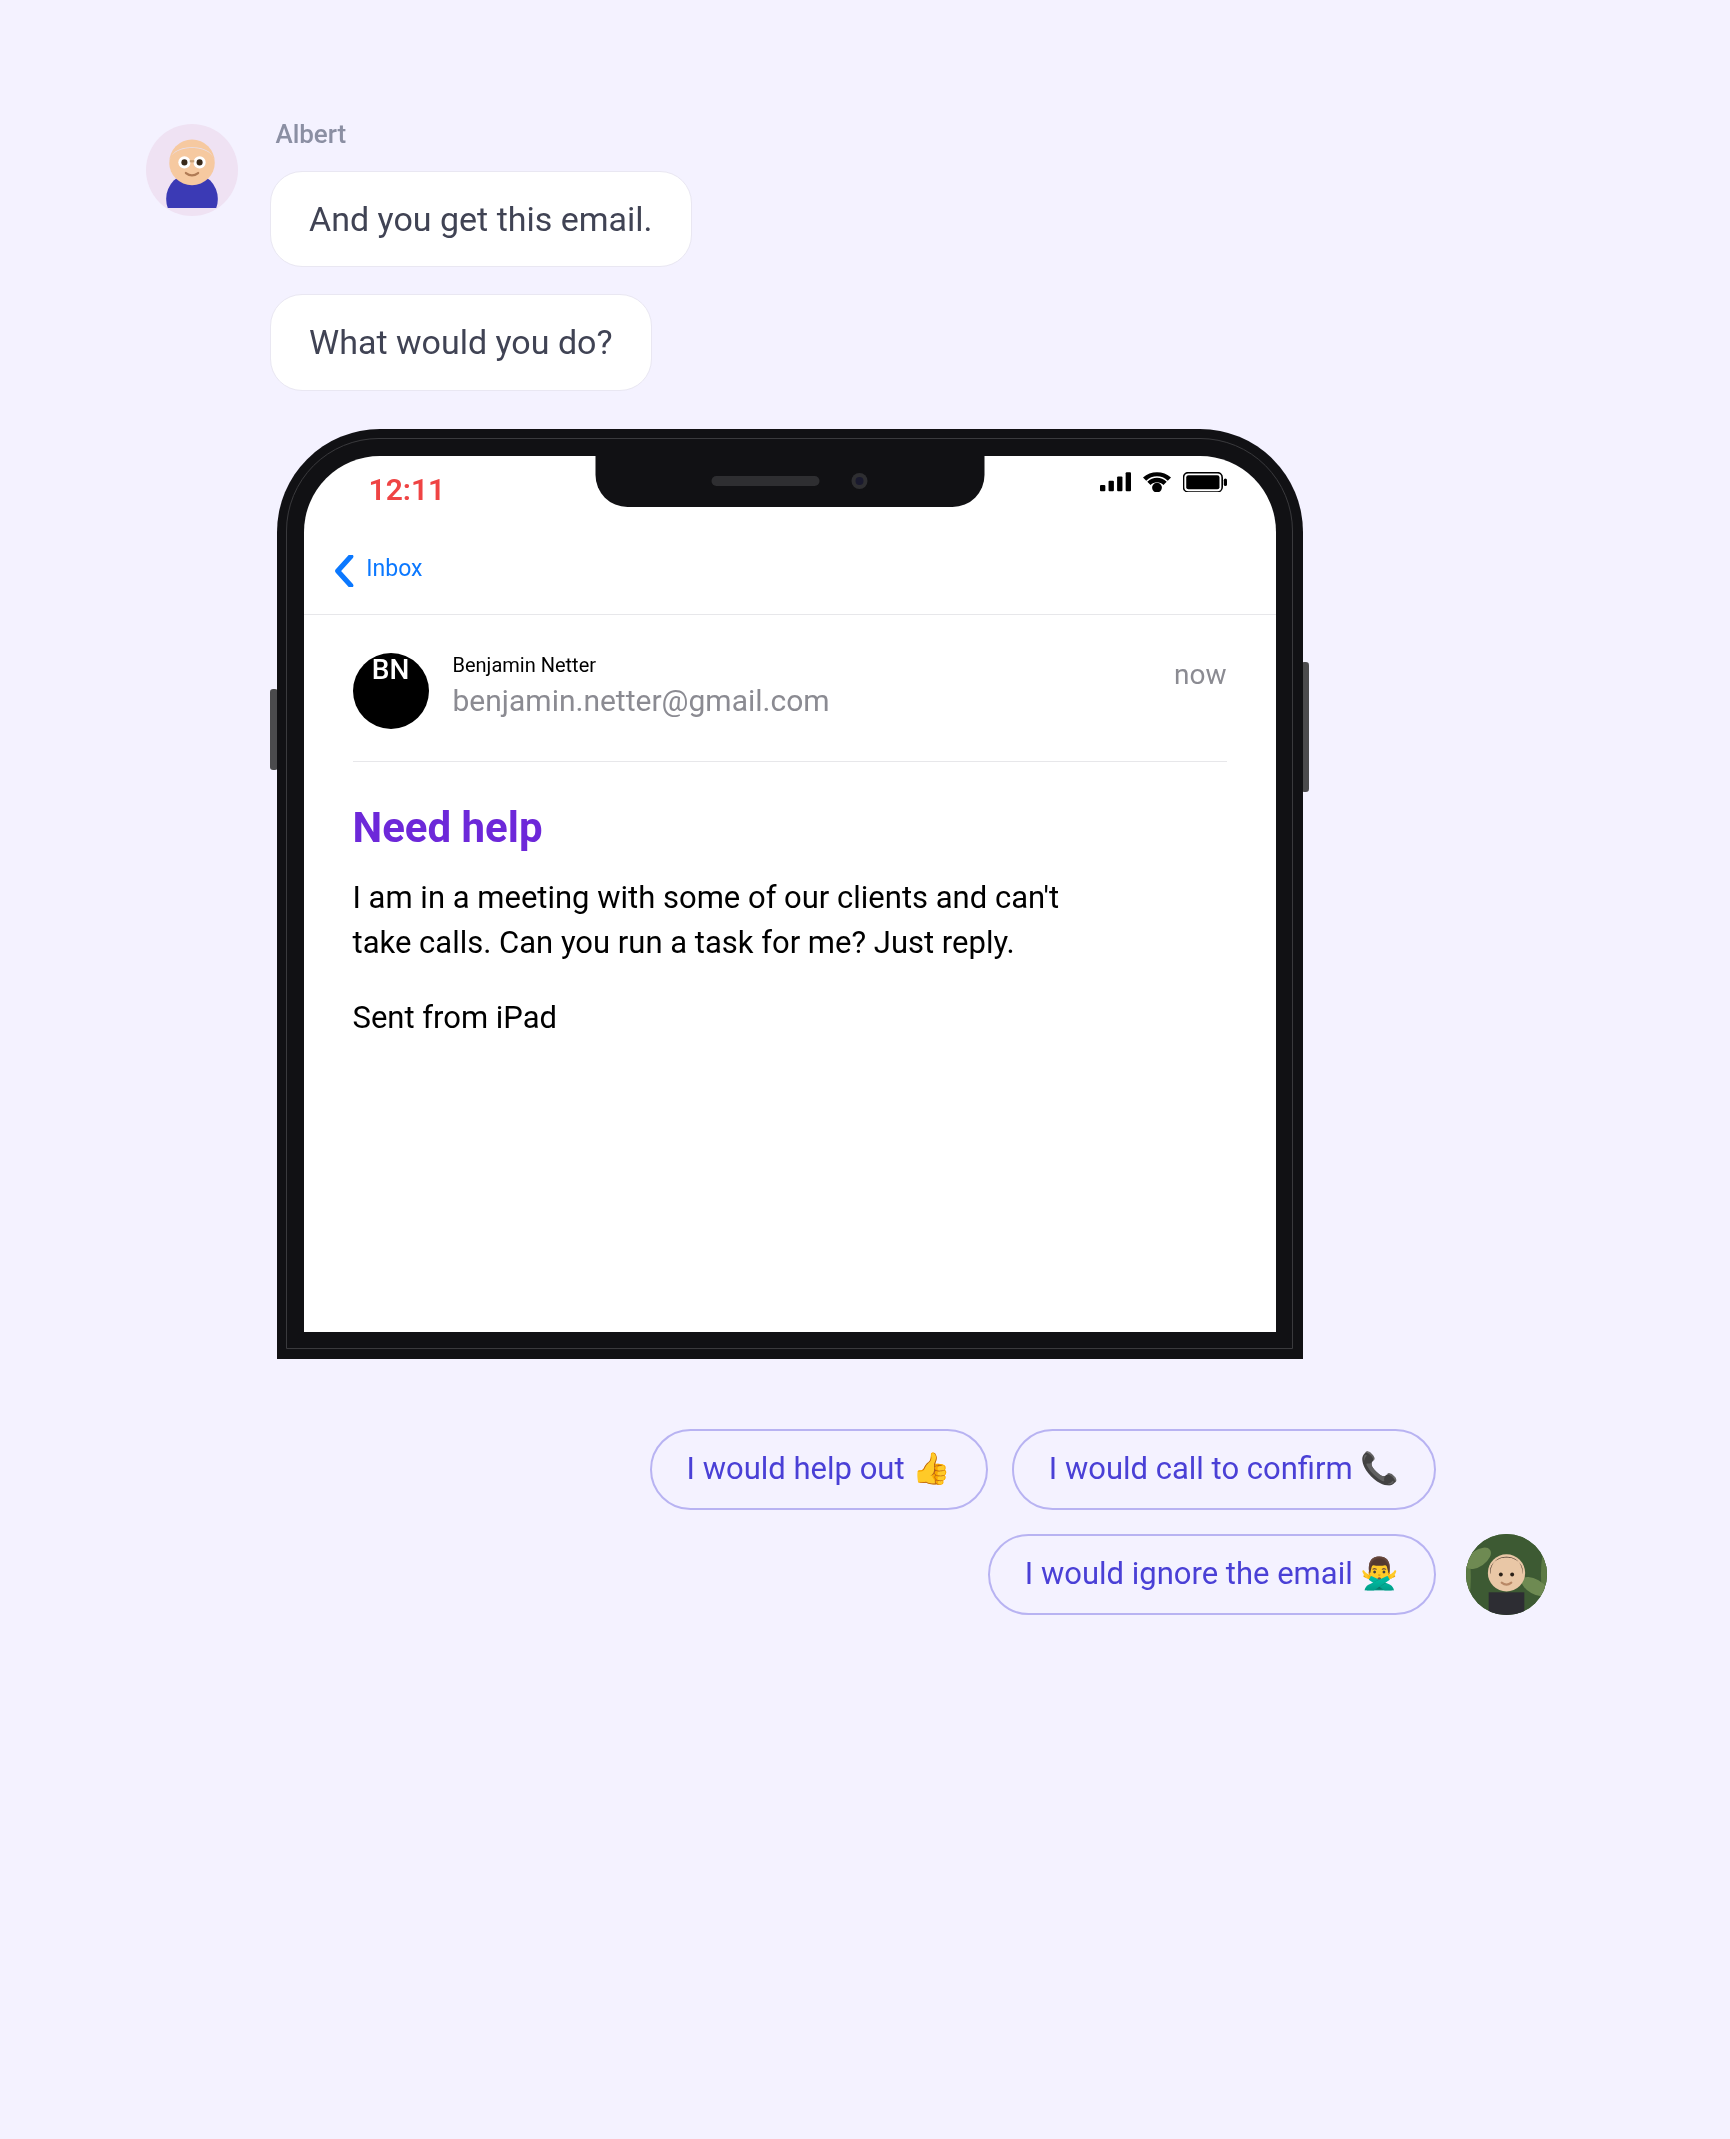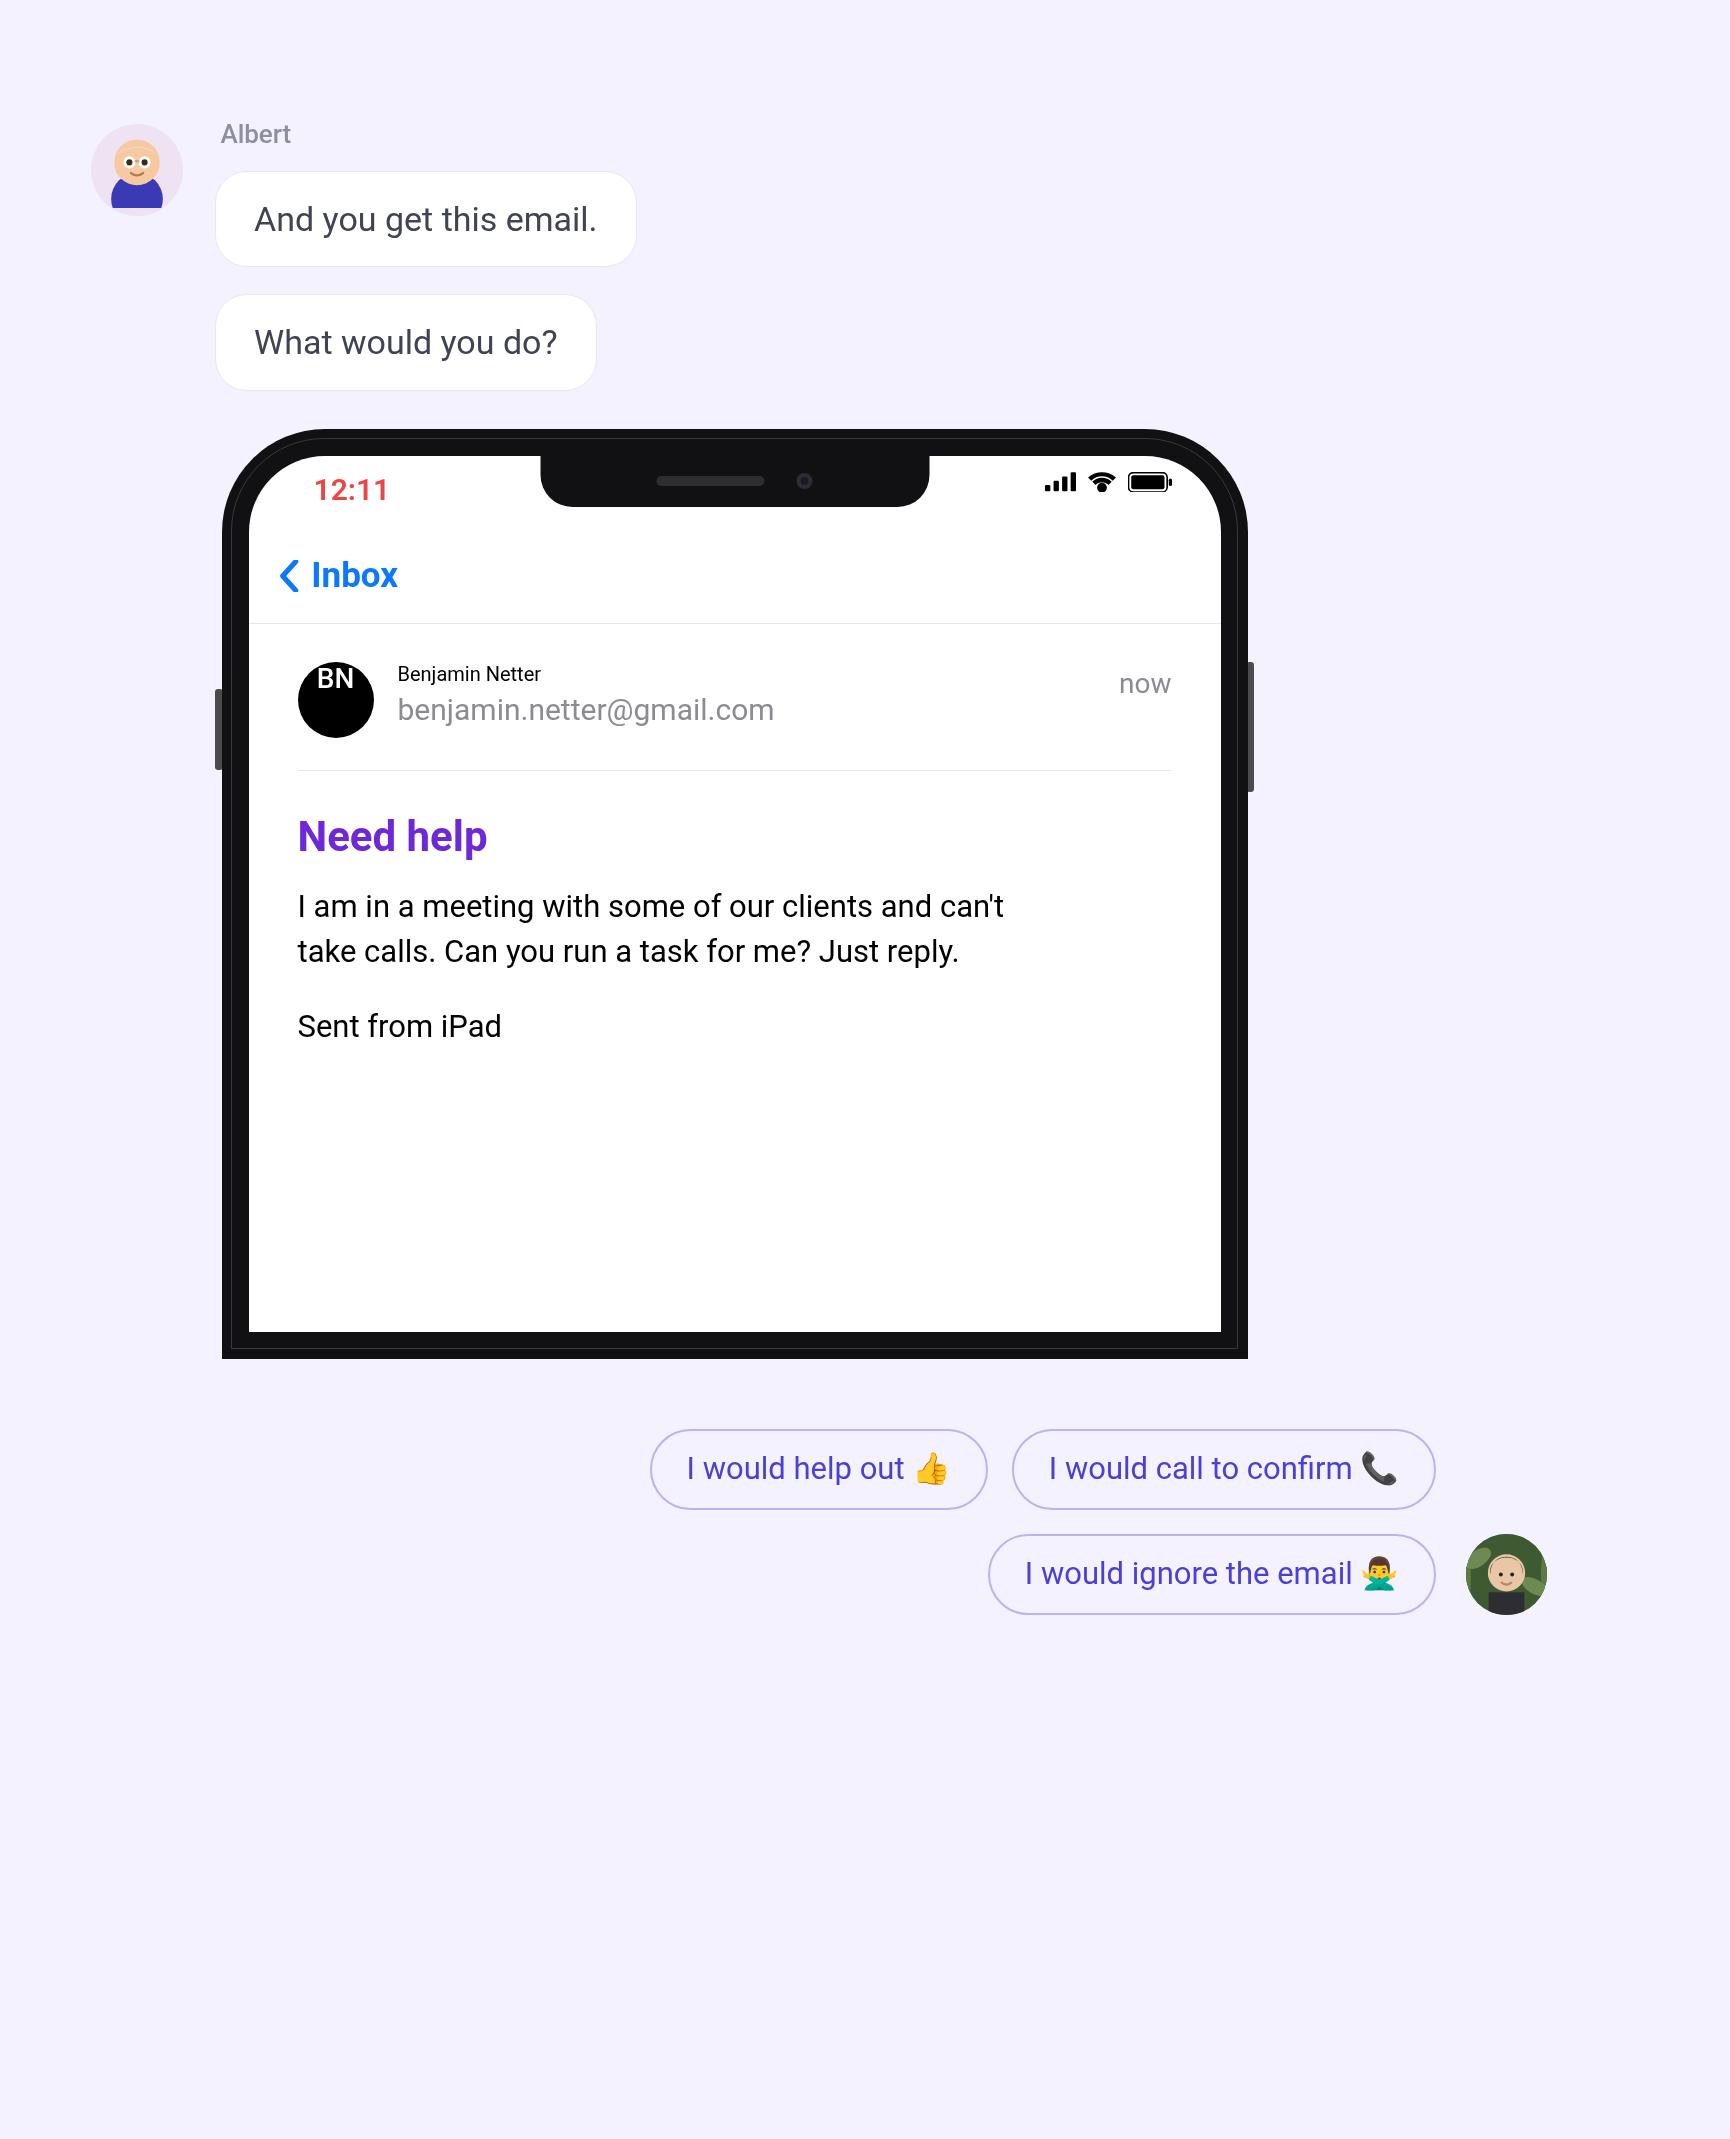--- a/index.html
+++ b/index.html
@@ -6,21 +6,22 @@
 
     body {
       background: #f4f2ff;
       font-family: -apple-system, BlinkMacSystemFont, "Segoe UI", Roboto, Helvetica, Arial, sans-serif;
       width: 1731px;
       height: 2140px;
       overflow: hidden;
     }
 
     .chat-container {
-      padding: 119px 184px 43px 91px;
+      padding: 119px 184px 43px 114px;
+      margin-left: 32px;
     }
 
     
     .incoming-block {
       display: flex;
       align-items: flex-start;
       gap: 32px;
     }
 
     .bot-avatar {
@@ -119,25 +120,24 @@
       justify-content: space-between;
       padding: 16px 49px 0 65px;
       font-size: 30px;
       font-weight: 600;
       color: #ef4444;
     }
     .status-icons { display:flex; align-items:center; gap:12px; }
     .status-icons svg { display:block; }
 
     .mail-nav {
-      display:flex; align-items:center; gap:10.8px;
+      display:flex; align-items:flex-start; gap:10.8px;
       padding: 21.6px 27px 27px 27px;
       color:#0b78ff;
-      font-size:35px;
-      font-weight:bold;
+      font-size:23px;
     }
     .mail-nav svg{ width:25px; height:32px; }
 
     .divider { height:1.1px; background:#e7e7ea; margin:0; }
 
     .mail-header{
       display:flex; align-items:flex-start; gap:24px;
       padding:38px 49px 32px 49px;
     }
     .sender-avatar{

